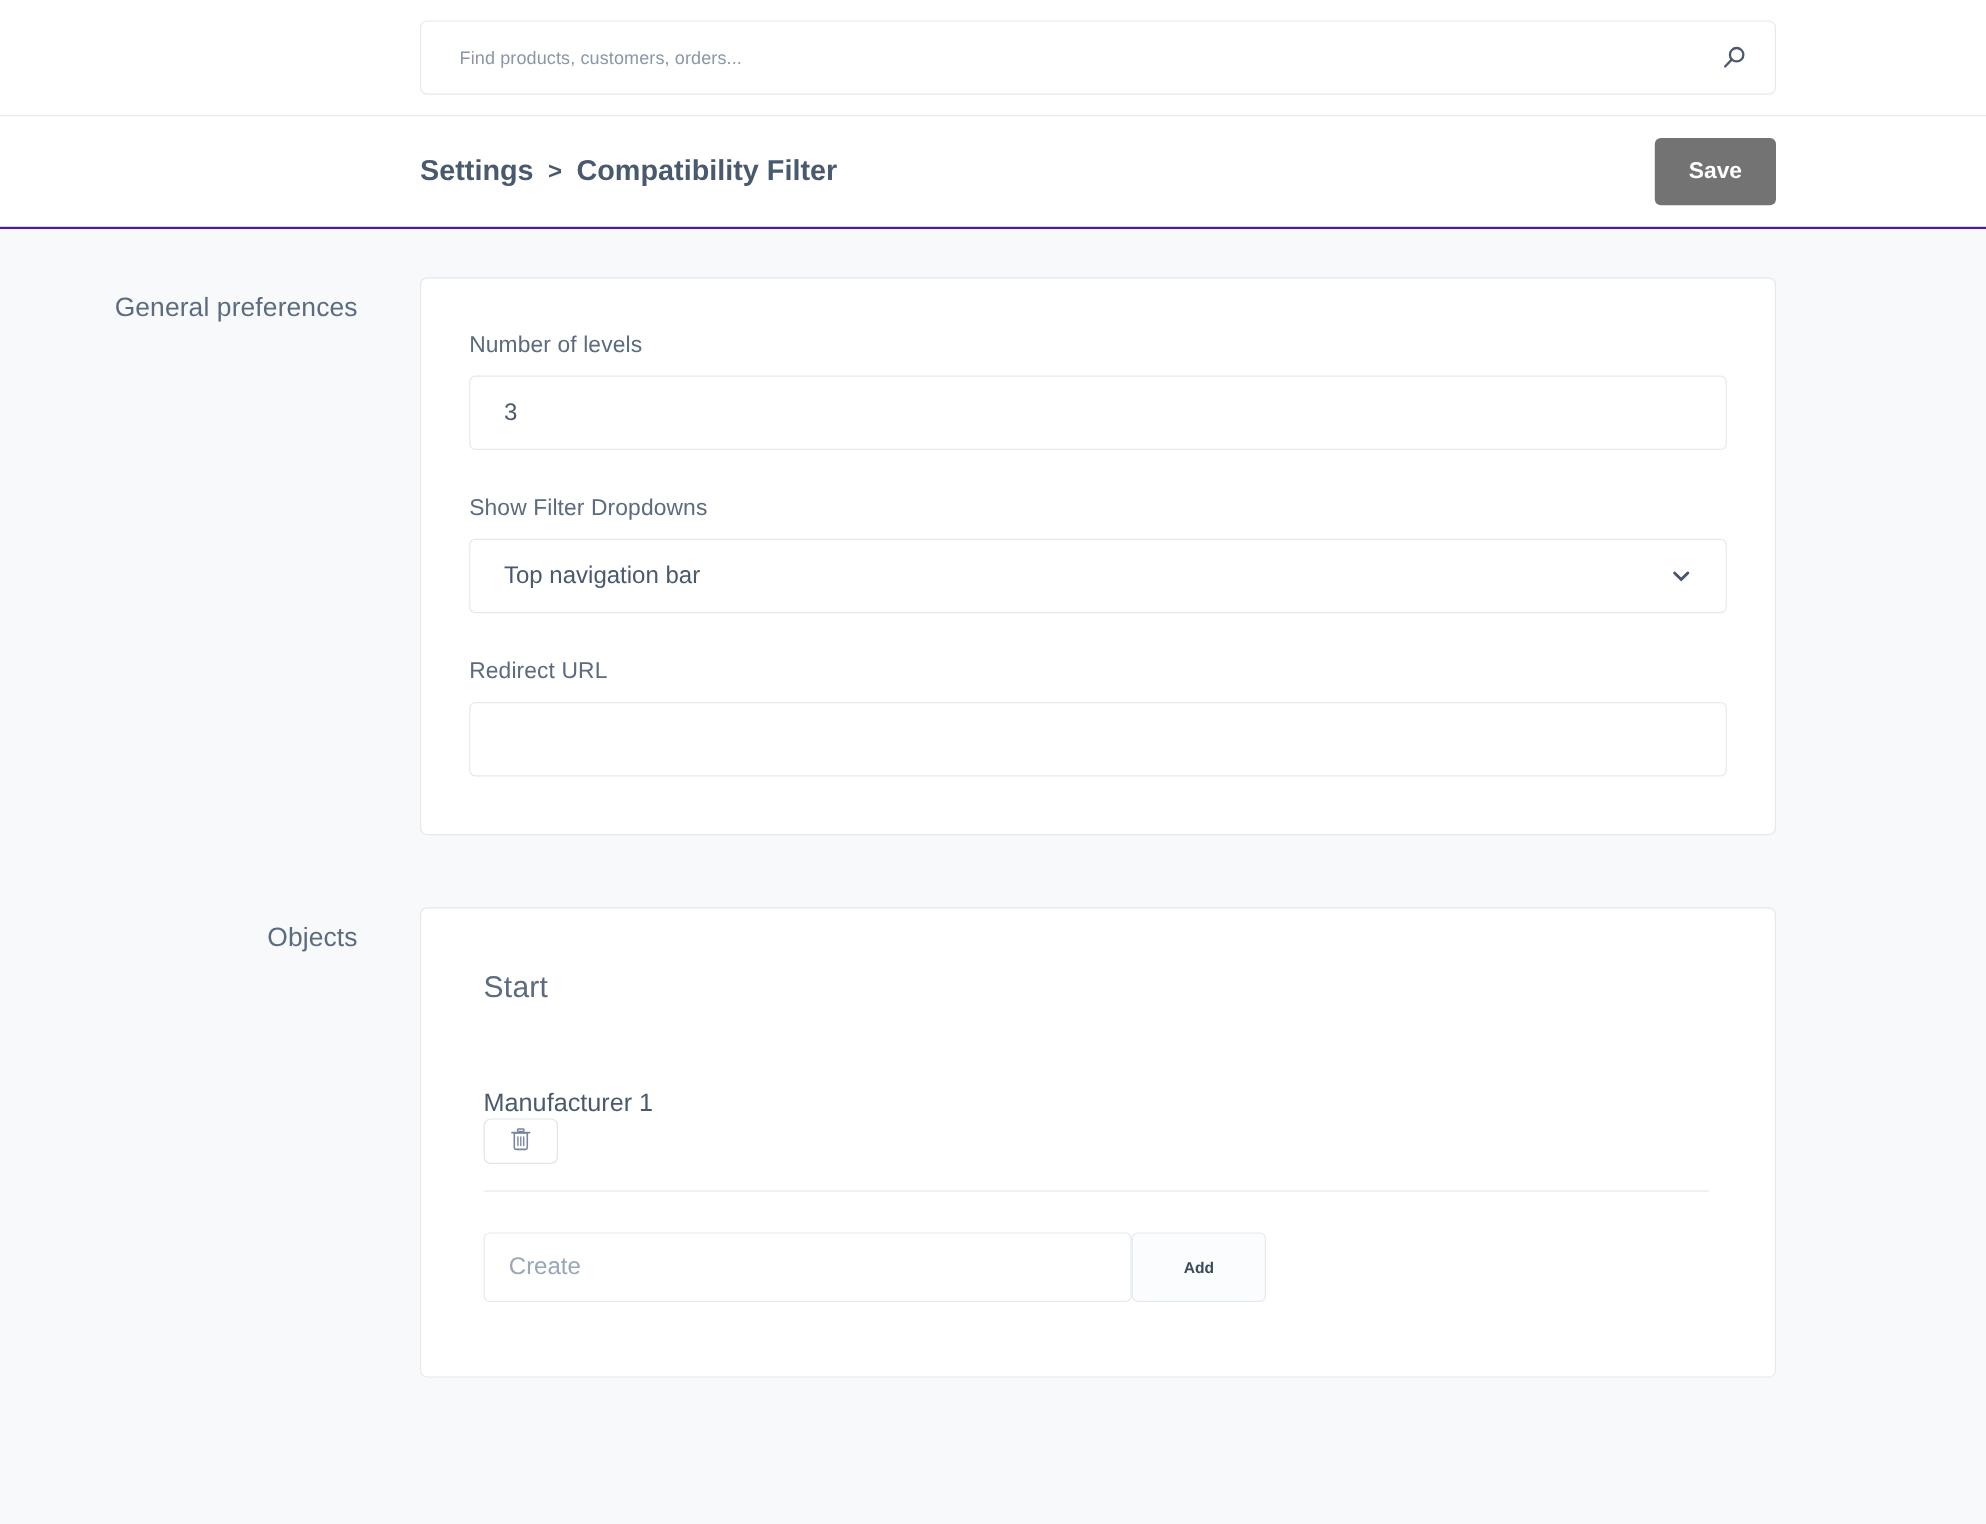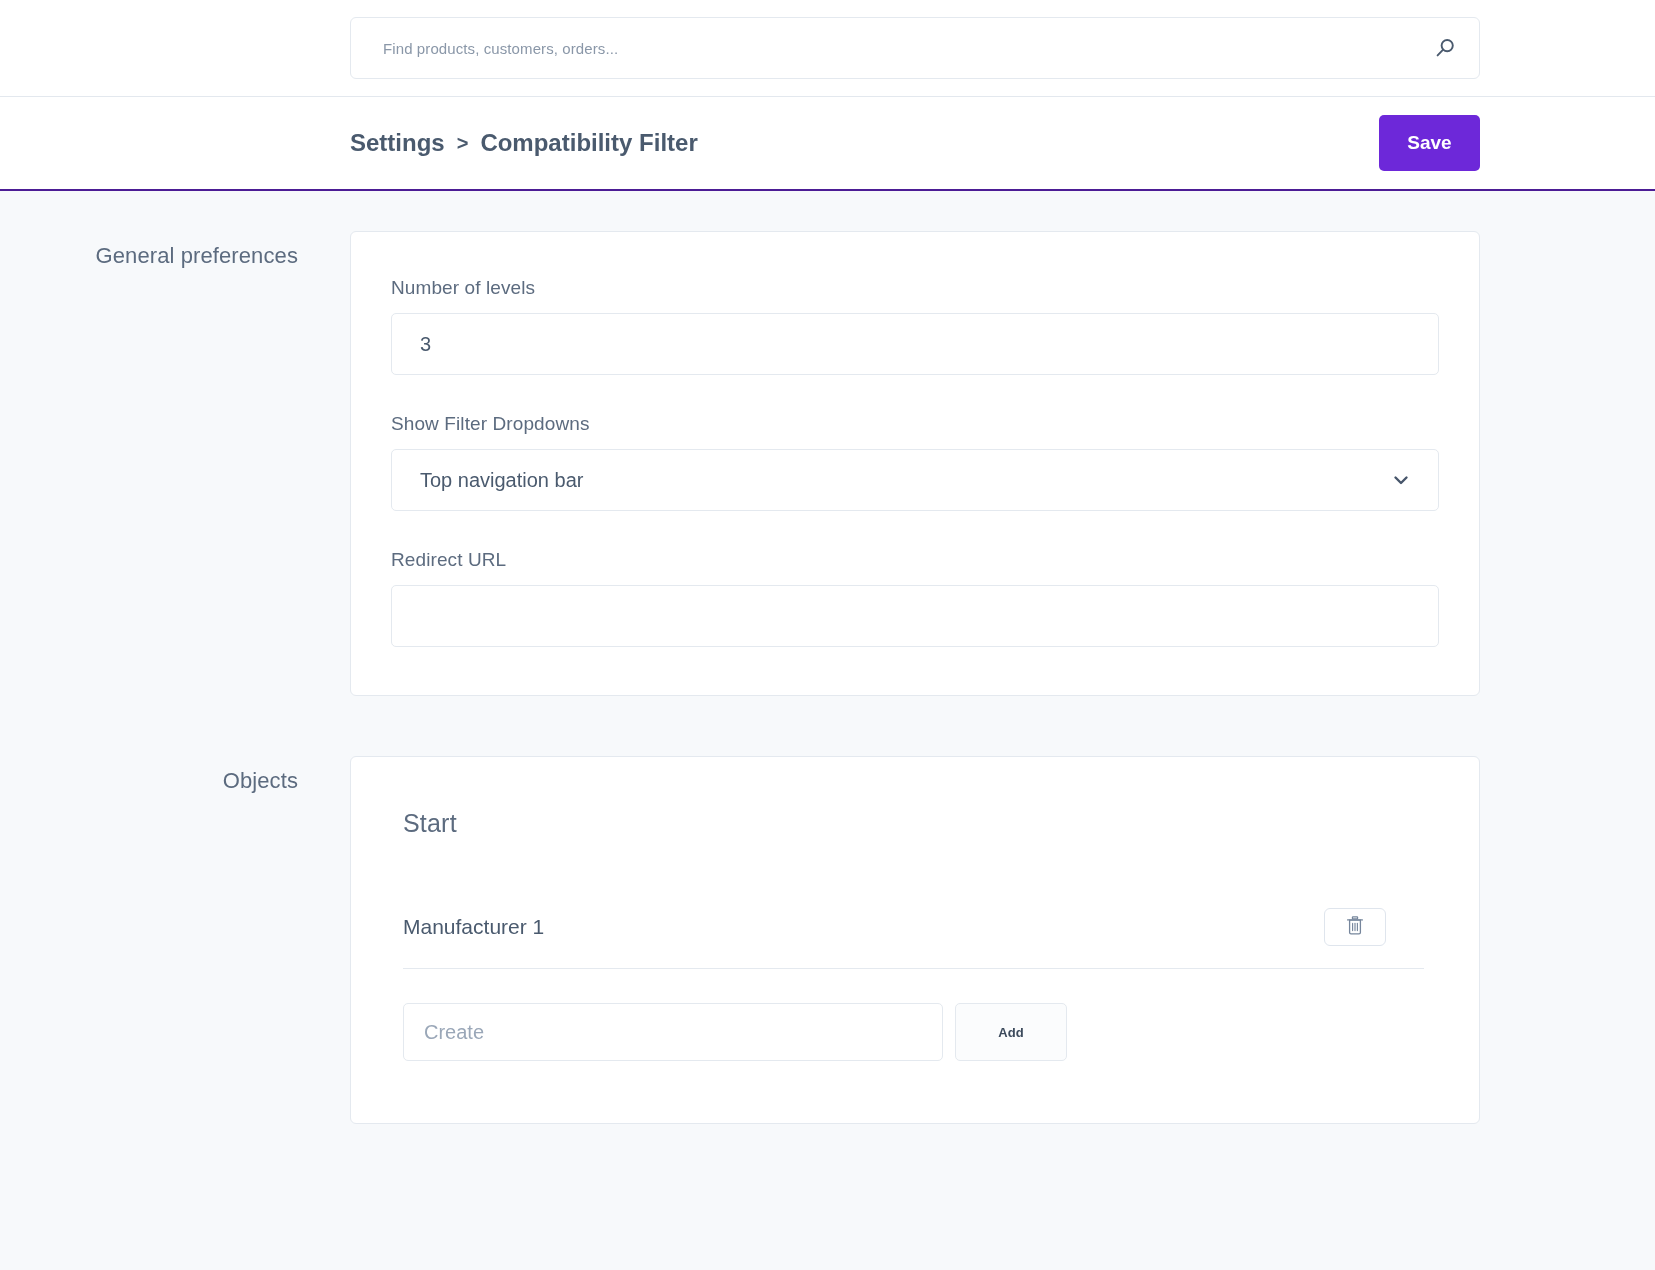--- a/index.html
+++ b/index.html
@@ -70,21 +70,21 @@
     font-size: 20px;
     font-weight: 700;
     color: #4a5a6e;
     line-height: 1;
   }
   .save-button {
     position: absolute;
     right: 175px;
     width: 101px;
     height: 56px;
-    background: #6d28d9;
+    background: #737373;
     color: #ffffff;
     border: none;
     border-radius: 5px;
     font-size: 19px;
     font-weight: 700;
     font-family: "Liberation Sans", sans-serif;
     cursor: pointer;
     display: flex;
     align-items: center;
     justify-content: center;
@@ -162,47 +162,47 @@
   
   .card-objects { padding: 52px 55px 62px 52px; }
   .start-title {
     font-size: 25px;
     color: #5c6b7f;
     margin-bottom: 70px;
     letter-spacing: .2px;
   }
   .object-row {
     display: flex;
-    align-items: center;
     justify-content: space-between;
     padding-bottom: 22px;
     border-bottom: 1px solid #e4e9ef;
     margin-bottom: 34px;
     padding-right: 38px;
+    flex-direction: column;
   }
   .object-name {
     font-size: 21px;
     color: #4a5a6e;
   }
   .trash-button {
     width: 62px;
     height: 38px;
     border: 1px solid #dfe5ed;
     border-radius: 6px;
     background: #ffffff;
     display: flex;
     align-items: center;
     justify-content: center;
     cursor: pointer;
     padding: 0;
   }
   .create-row {
     display: flex;
     align-items: center;
-    gap: 12px;
+    gap: 0;
   }
   .create-input {
     width: 540px;
     height: 58px;
     border: 1px solid #e4e9ef;
     border-radius: 5px;
     background: #ffffff;
     font-size: 20px;
     color: #4a5a6e;
     padding: 0 20px;

